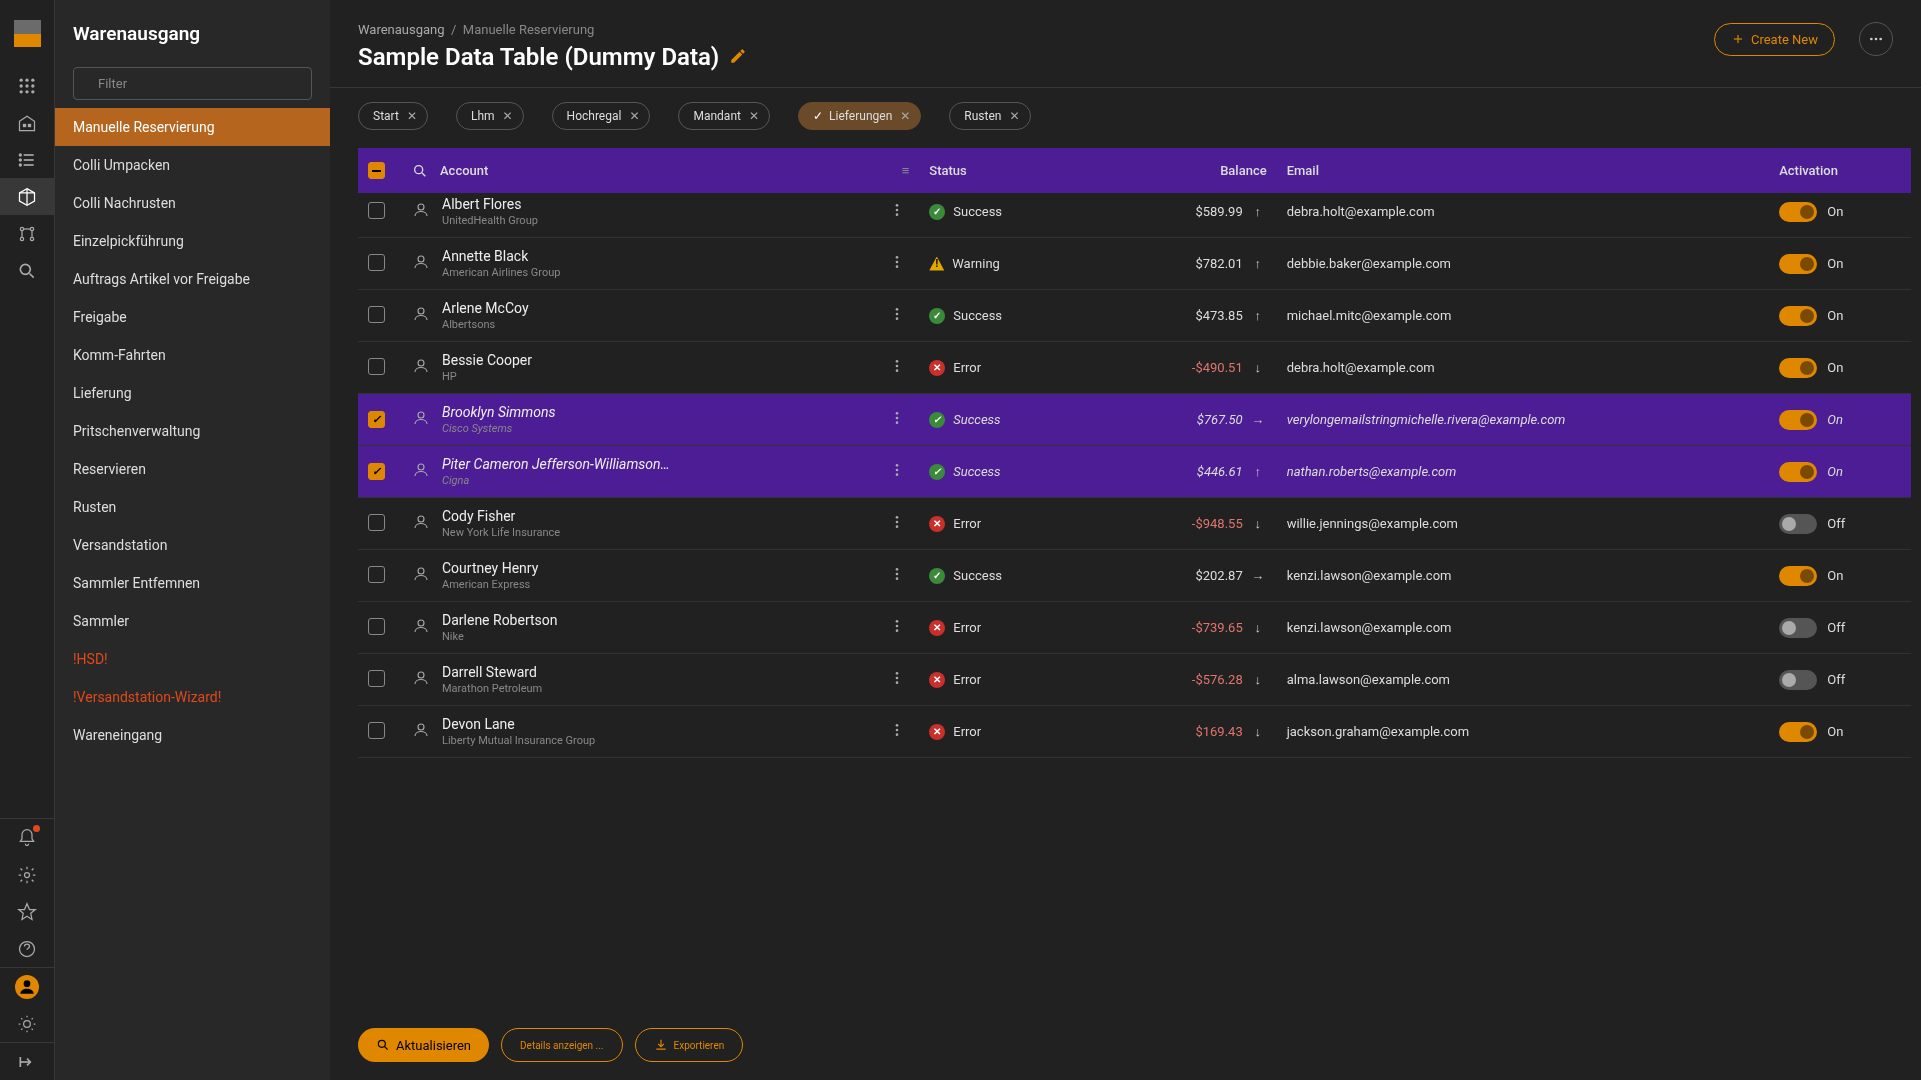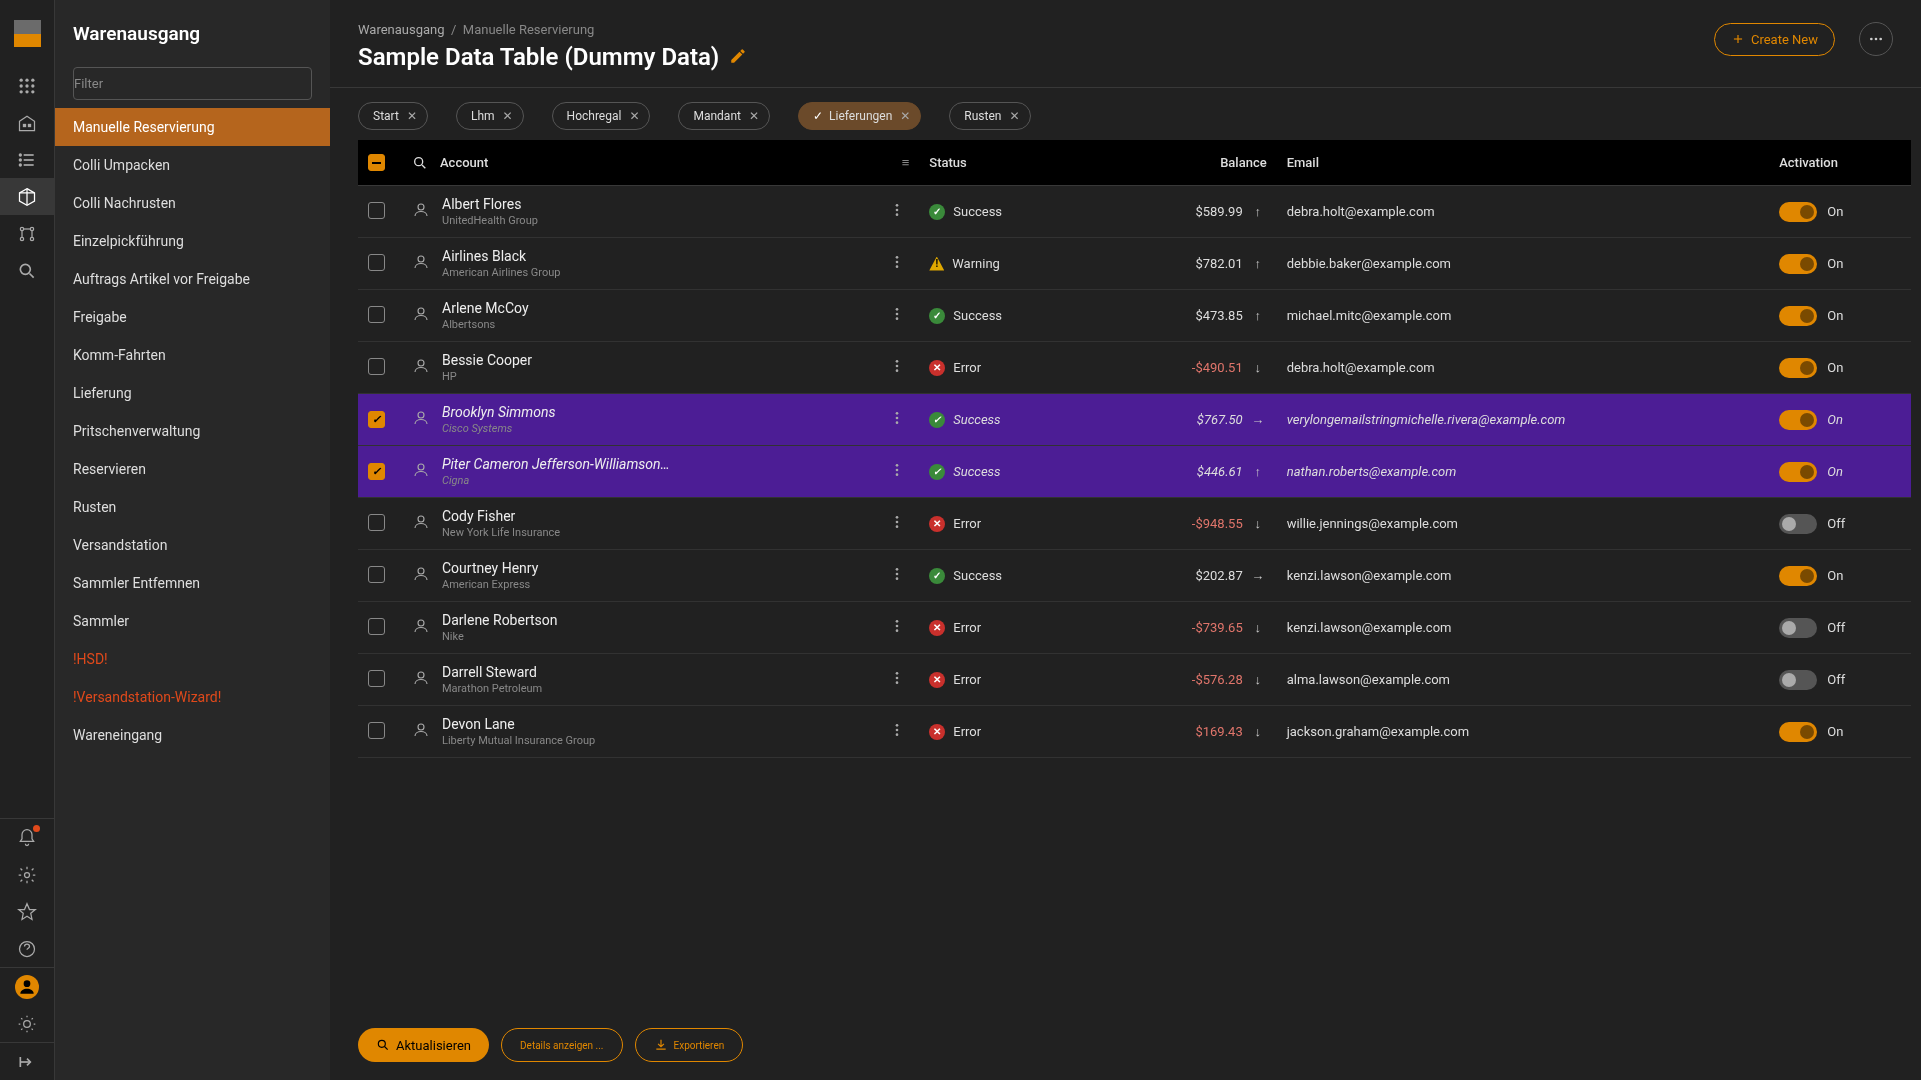--- a/index.html
+++ b/index.html
@@ -11,21 +11,21 @@
 .rail-icon { height:37px; display:flex; align-items:center; justify-content:center; color:#aaa; cursor:pointer; position:relative; }
 .rail-icon.active { background:#383838; color:#fff; }
 .rail-icon svg { width:20px; height:20px; }
 .rail-bottom { margin-top:auto; border-top:1px solid #383838; }
 .rail-bottom2 { border-top:1px solid #383838; }
 .badge-dot { position:absolute; top:6px; right:14px; width:7px; height:7px; background:#e0491b; border-radius:50%; }
 .sidebar { width:275px; background:#282828; display:flex; flex-direction:column; }
 .sidebar-head { height:67px; display:flex; align-items:center; padding:0 18px; }
 .sidebar-title { font-size:19px; font-weight:600; color:#fff; }
 .filter-wrap { padding:0 18px 8px; }
-.filter-input { width:100%; background:transparent; border:1px solid #555; border-radius:4px; padding:8px 0; color:#ccc; font-size:13px; outline:none; }
+.filter-input { width:100%; background:transparent; border:1px solid #555; border-radius:4px; padding:8px 24px; color:#ccc; font-size:13px; outline:none; }
 .filter-input::placeholder { color:#888; }
 .nav { flex:1; overflow-y:auto; }
 .nav-item { padding:11px 18px; font-size:14px; color:#dedede; cursor:pointer; }
 .nav-item.active { background:#b5651d; color:#fff; }
 .nav-item.warn { color:#e0491b; }
 .main { flex:1; display:flex; flex-direction:column; overflow:hidden; }
 .topbar { padding:22px 28px 16px; border-bottom:1px solid #383838; display:flex; justify-content:space-between; align-items:flex-start; }
 .breadcrumb { font-size:13px; color:#888; margin-bottom:6px; }
 .breadcrumb .cur { color:#888; }
 .breadcrumb a { color:#aaa; text-decoration:none; }
@@ -34,21 +34,21 @@
 .top-actions { display:flex; gap:24px; align-items:center; }
 .btn-outline-orange { border:1px solid #e08700; color:#e08700; background:transparent; border-radius:18px; padding:8px 16px; font-size:13px; display:flex; align-items:center; gap:6px; cursor:pointer; }
 .btn-icon-circle { border:1px solid #555; background:transparent; color:#ccc; width:34px; height:34px; border-radius:50%; display:flex; align-items:center; justify-content:center; cursor:pointer; }
 .chips { padding:14px 28px 10px; display:flex; gap:28px; flex-wrap:wrap; }
 .chip { border:1px solid #555; border-radius:16px; padding:6px 8px 6px 14px; font-size:12px; color:#ddd; display:flex; align-items:center; gap:6px; cursor:pointer; }
 .chip.active { background:#6b4a2a; border-color:#6b4a2a; }
 .chip .x { color:#aaa; padding:0 2px; }
 .chip .chk { color:#fff; }
 .table-wrap { flex:1; overflow:auto; padding:0 10px 0 28px; }
 table { width:100%; border-collapse:collapse; }
-thead th { text-align:left; font-size:13px; font-weight:500; color:#ddd; padding:14px 10px; border-bottom:1px solid #383838; position:sticky; top:0; background:#000000; }
+thead th { text-align:left; font-size:13px; font-weight:500; color:#ddd; padding:14px 10px; border-bottom:1px solid #383838; position:sticky; top:8px; background:#4c1d95; }
 thead th.right { text-align:right; }
 tbody tr { border-bottom:1px solid #323232; }
 tbody tr.selected { background:#4c1d95;font-style:italic; }
 tbody td { padding:10px 10px; font-size:13px; color:#ddd; vertical-align:middle; }
 .cb { width:17px; height:17px; border:1.5px solid #888; border-radius:3px; background:transparent; display:inline-flex; align-items:center; justify-content:center; cursor:pointer; }
 .cb.checked { background:#e08700; border-color:#e08700; }
 .cb.indet { background:#e08700; border-color:#e08700; }
 .cb.indet::after { content:''; width:9px; height:2px; background:#000; }
 .cb.checked::after { content:'✓'; color:#000; font-size:11px; font-weight:bold; }
 .row-id { display:flex; align-items:center; gap:12px; }
@@ -350,21 +350,21 @@
           </tr>
           <tr>
             <td><span class="cb"></span></td>
             <td>
               <div class="row-id">
                 <span class="person-icon"><svg width="18" height="18" viewBox="0 0 24 24" fill="none" stroke="currentColor" stroke-width="1.5">
                     <circle cx="12" cy="8" r="4"></circle>
                     <path d="M4 20c0-4 4-6 8-6s8 2 8 6"></path>
                   </svg></span>
                 <div class="name-block">
-                  <span class="name">Airlines Black</span>
+                  <span class="name">Annette Black</span>
                   <span class="company">American Airlines Group</span>
                 </div>
                 <span class="more-btn" style="margin-left:auto"><svg width="16" height="16" viewBox="0 0 24 24" fill="currentColor">
                     <circle cx="12" cy="5" r="2"></circle>
                     <circle cx="12" cy="12" r="2"></circle>
                     <circle cx="12" cy="19" r="2"></circle>
                   </svg></span>
               </div>
             </td>
             <td>

